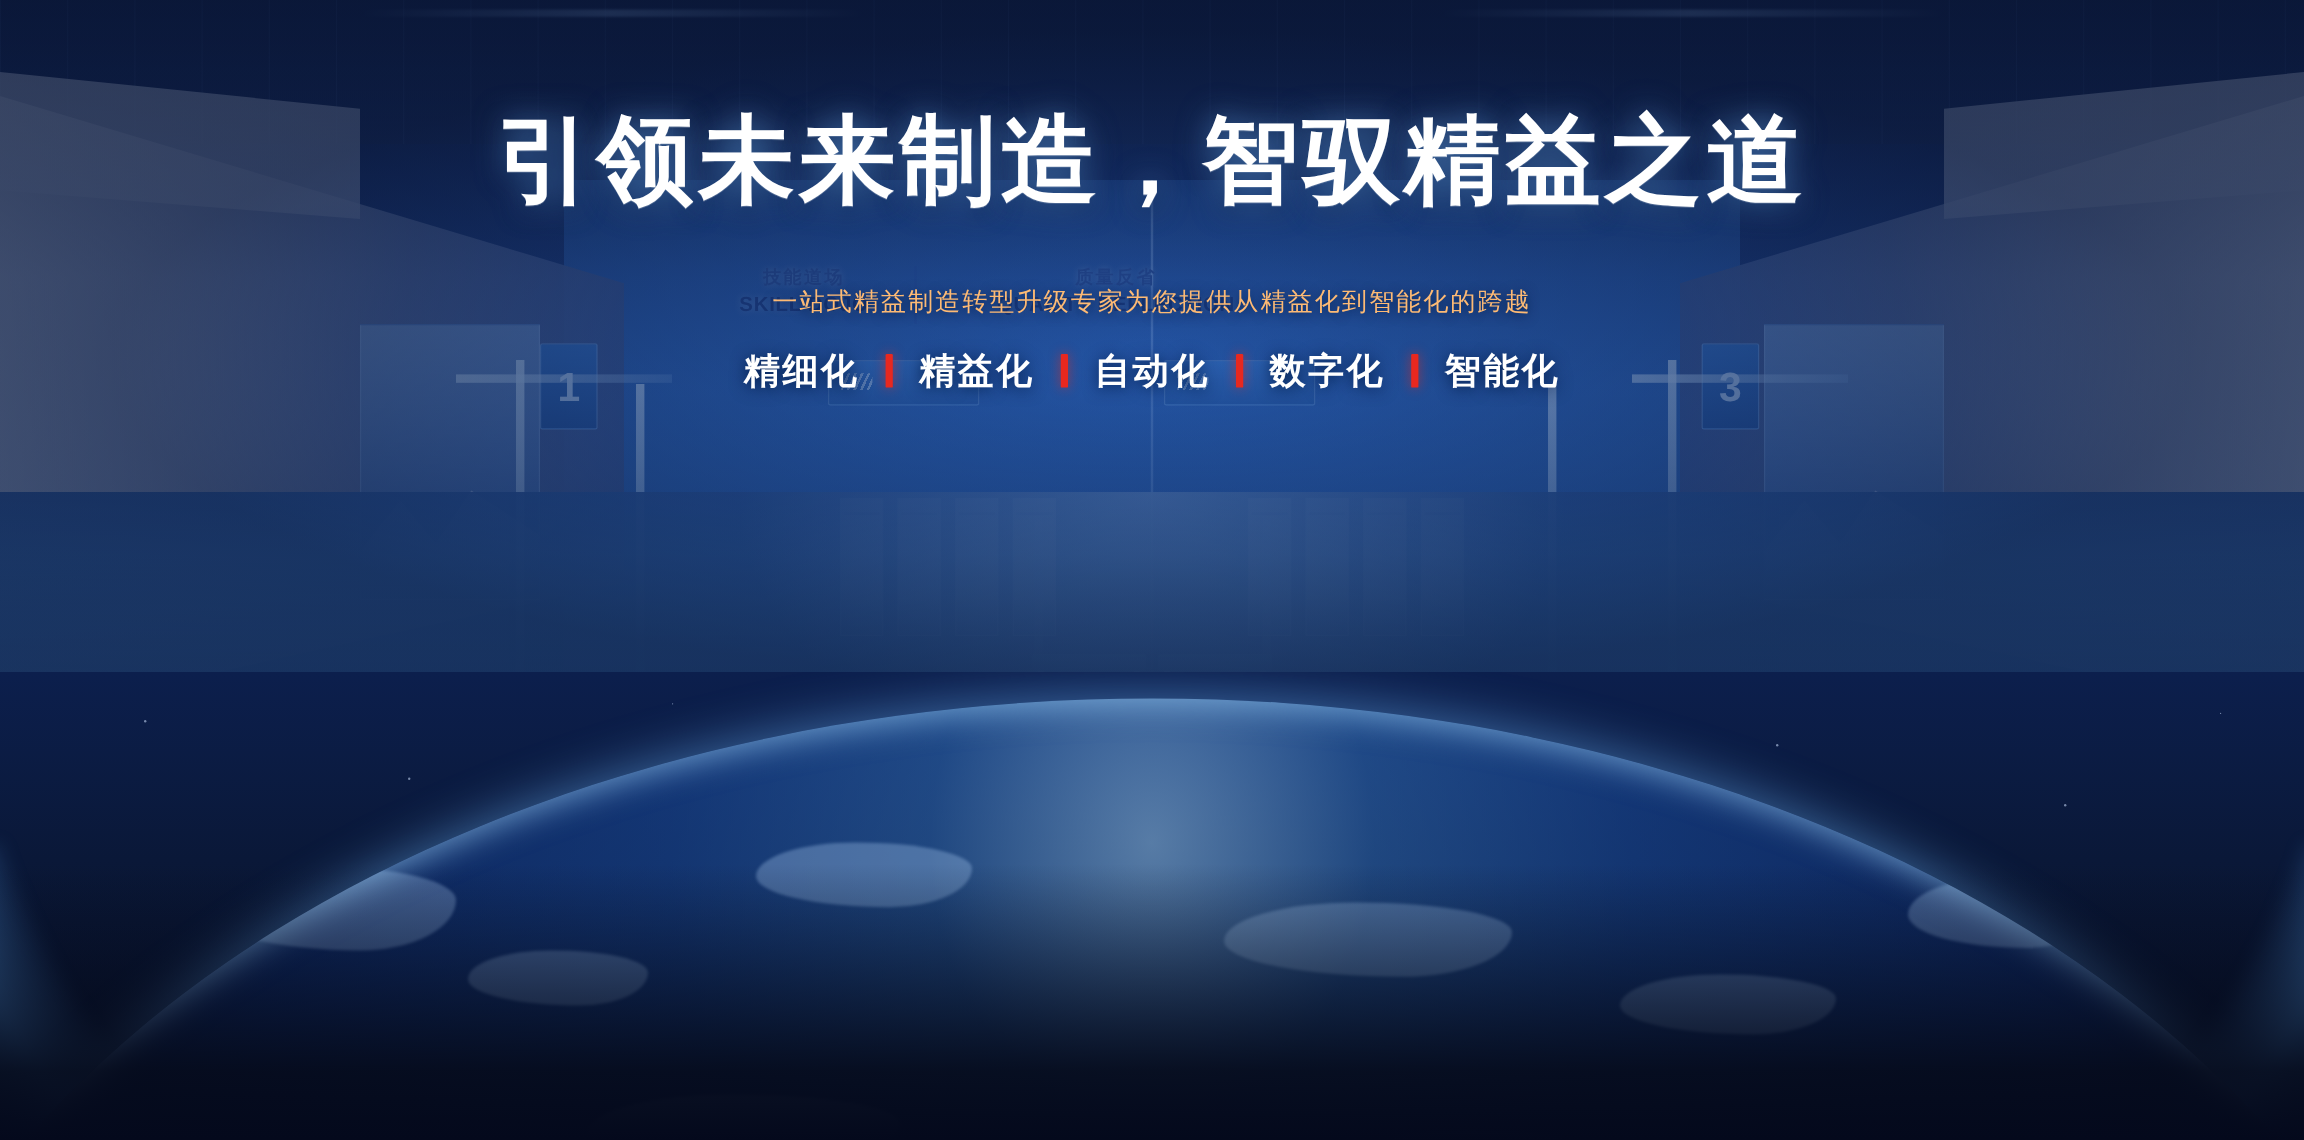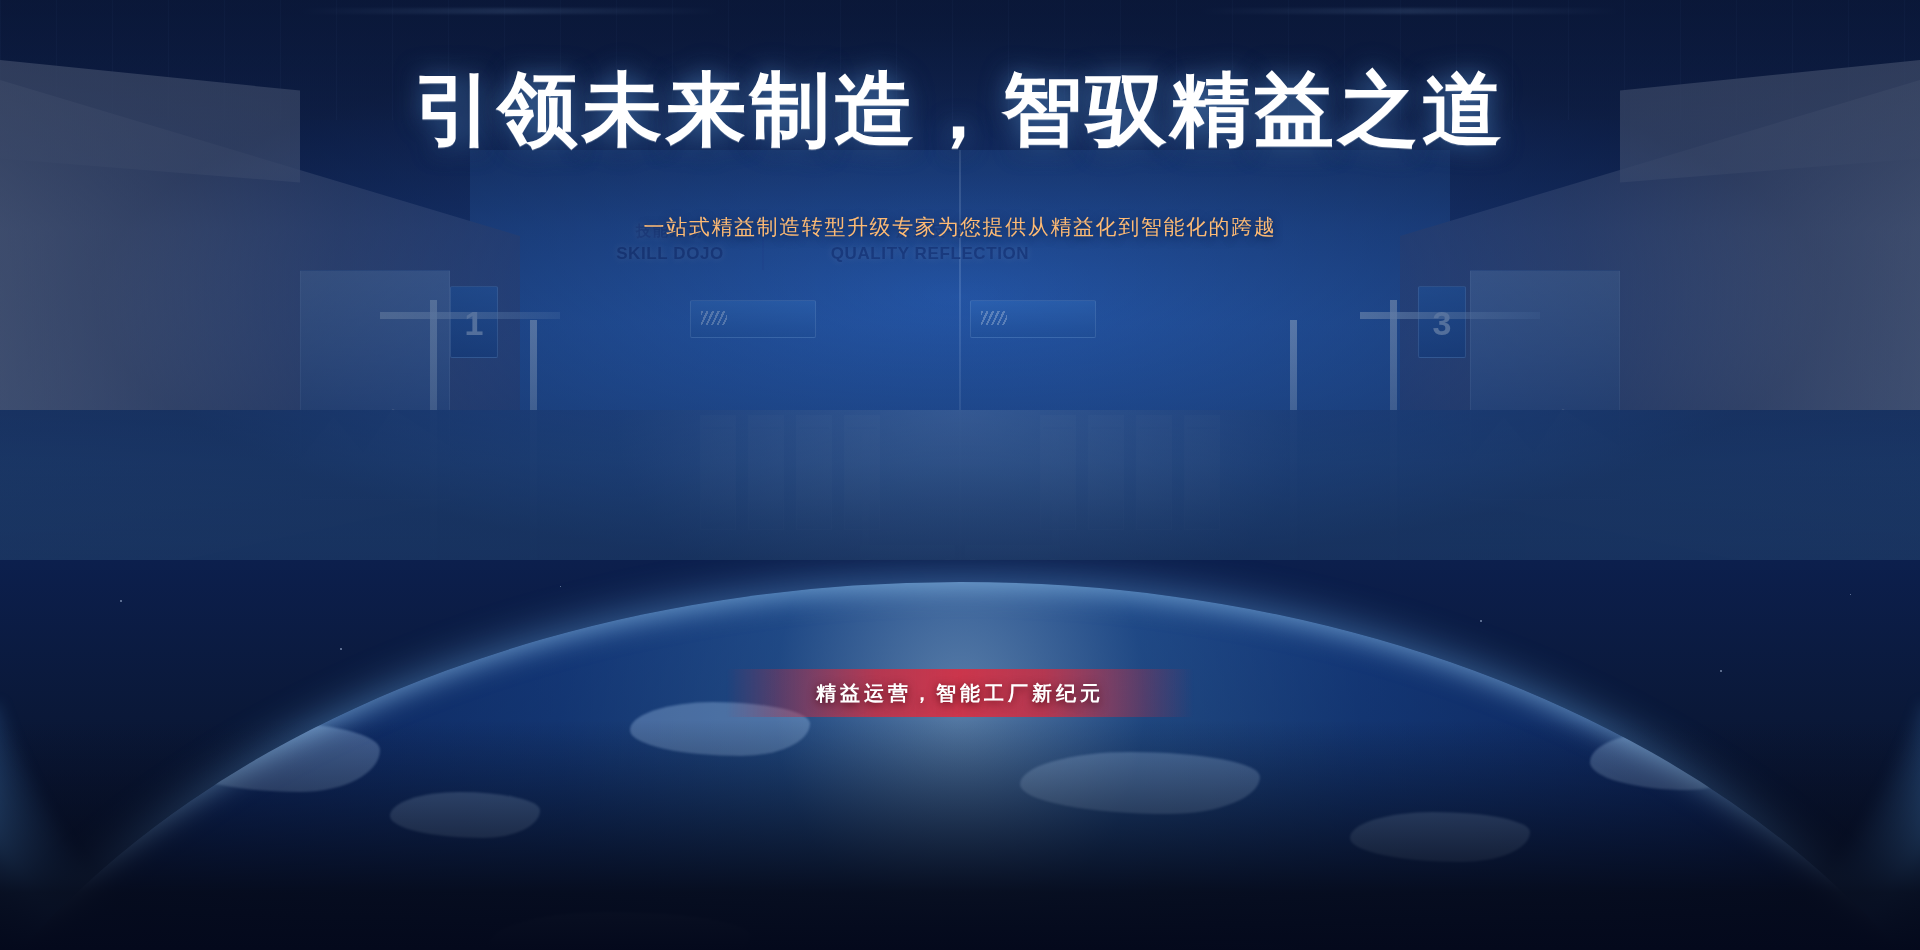--- a/index.html
+++ b/index.html
@@ -227,21 +227,21 @@
     background:linear-gradient(180deg,rgba(6,12,32,0),rgba(5,10,26,.92) 75%,#04091c 100%);
   }
 
   
   .content {
     position:absolute; left:0; top:0; width:1920px; height:950px;
     display:flex; flex-direction:column; align-items:center;
   }
 
   .headline {
-    margin-top:68px;
+    margin-top:92px;
     font-size:80px; line-height:1.06; font-weight:700;
     color:#ffffff; letter-spacing:4px; white-space:nowrap;
     text-shadow:0 0 26px rgba(120,185,255,.55), 0 4px 18px rgba(0,20,60,.85), 0 1px 0 rgba(255,255,255,.35);
   }
 
   .subtitle {
     margin-top:60px;
     font-size:21px; font-weight:500; color:#fdba74;
     letter-spacing:1.6px; white-space:nowrap;
     text-shadow:0 2px 10px rgba(0,25,70,.9);
@@ -420,21 +420,27 @@
     <div class="earth-rim"></div>
     <div class="earth-fade"></div>
   </div>
 
   <div class="content">
 
     <h1 class="headline">引领未来制造，智驭精益之道</h1>
 
     <p class="subtitle">一站式精益制造转型升级专家为您提供从精益化到智能化的跨越</p>
 
-
-    <div class="badge-wrap">
-      <div class="badge">
-        <span class="badge-text">精益运营，智能工厂新纪元</span>
-      </div>
-    </div>
+    <div class="keywords">
+      <span class="kw">精细化</span>
+      <span class="kw-sep"></span>
+      <span class="kw">精益化</span>
+      <span class="kw-sep"></span>
+      <span class="kw">自动化</span>
+      <span class="kw-sep"></span>
+      <span class="kw">数字化</span>
+      <span class="kw-sep"></span>
+      <span class="kw">智能化</span>
+    </div>
+
 
   </div>
 </div>
 
 </body></html>

